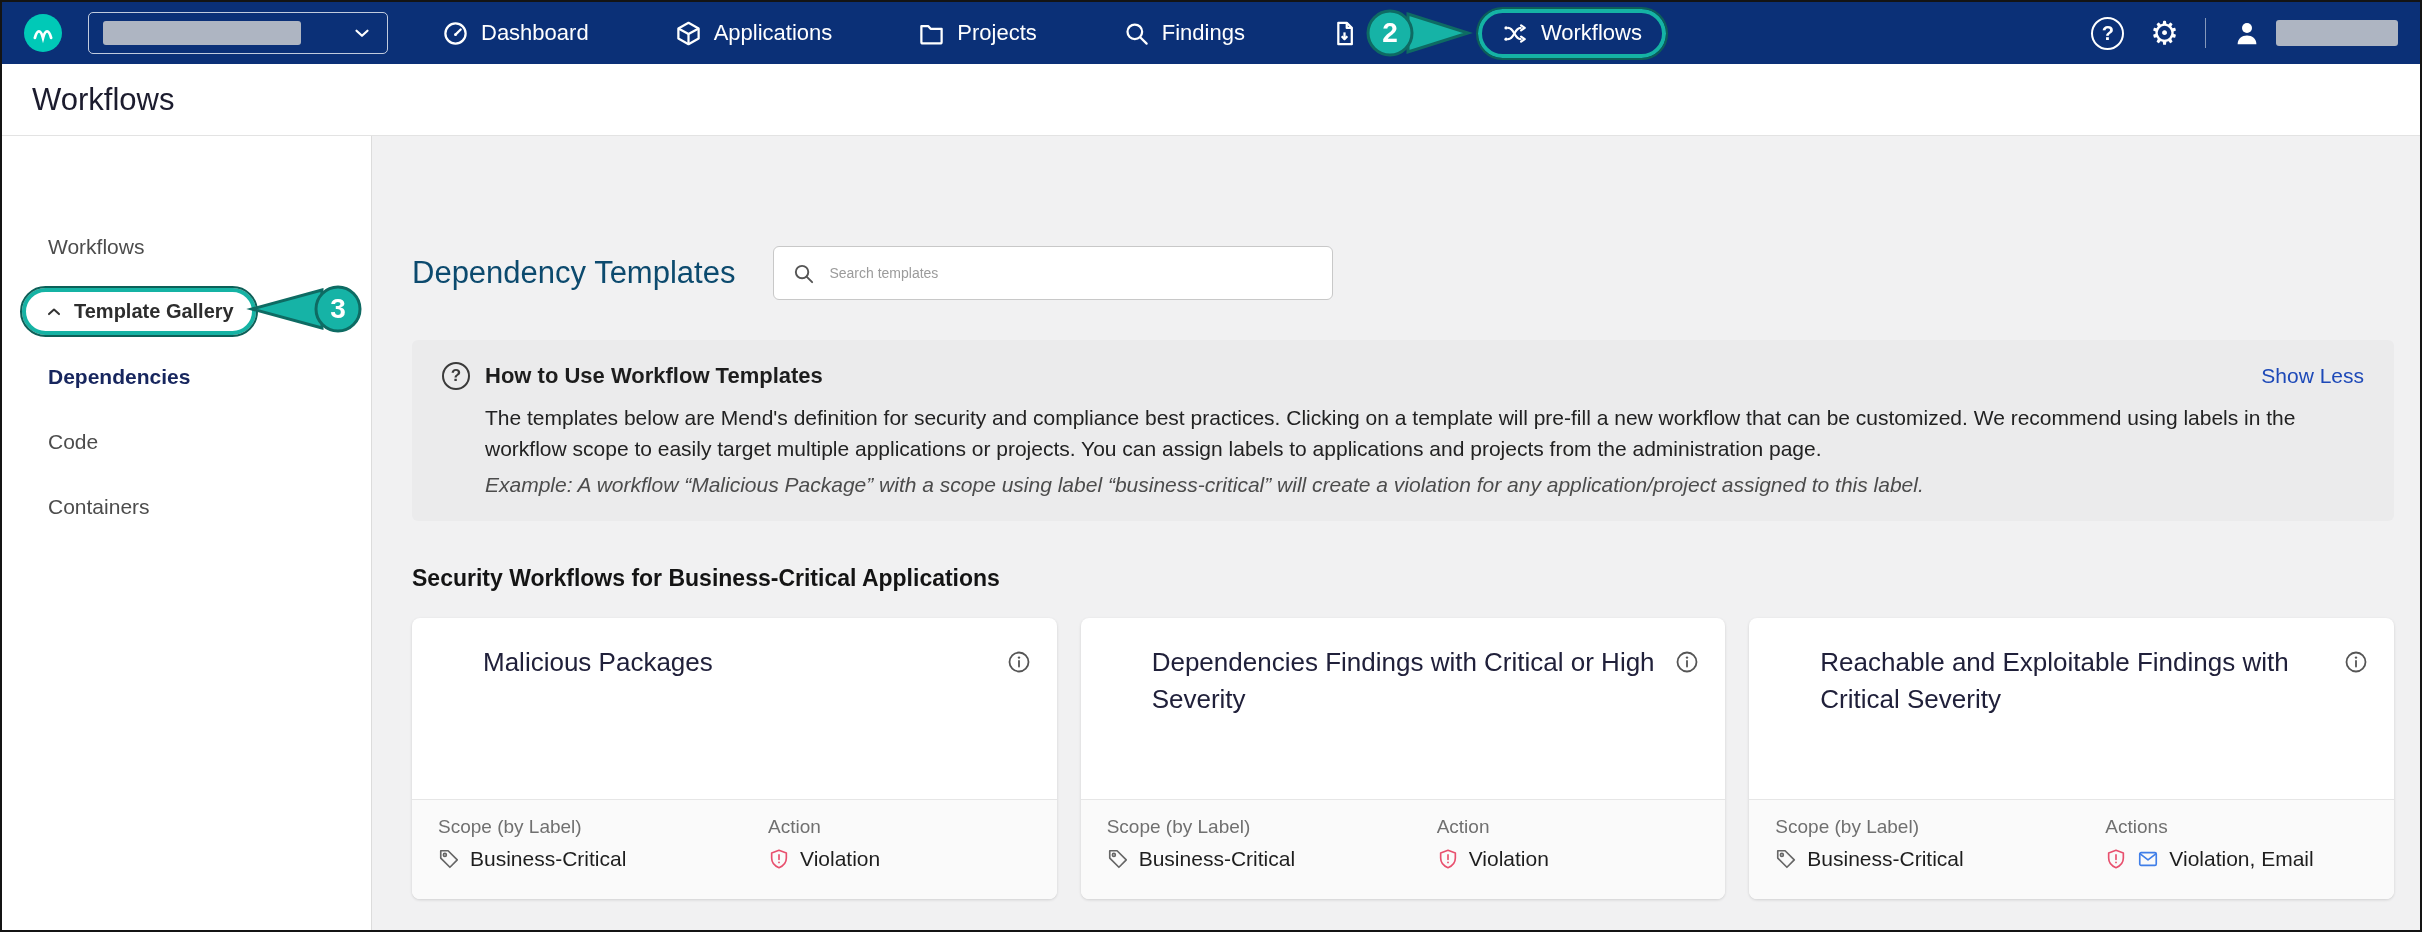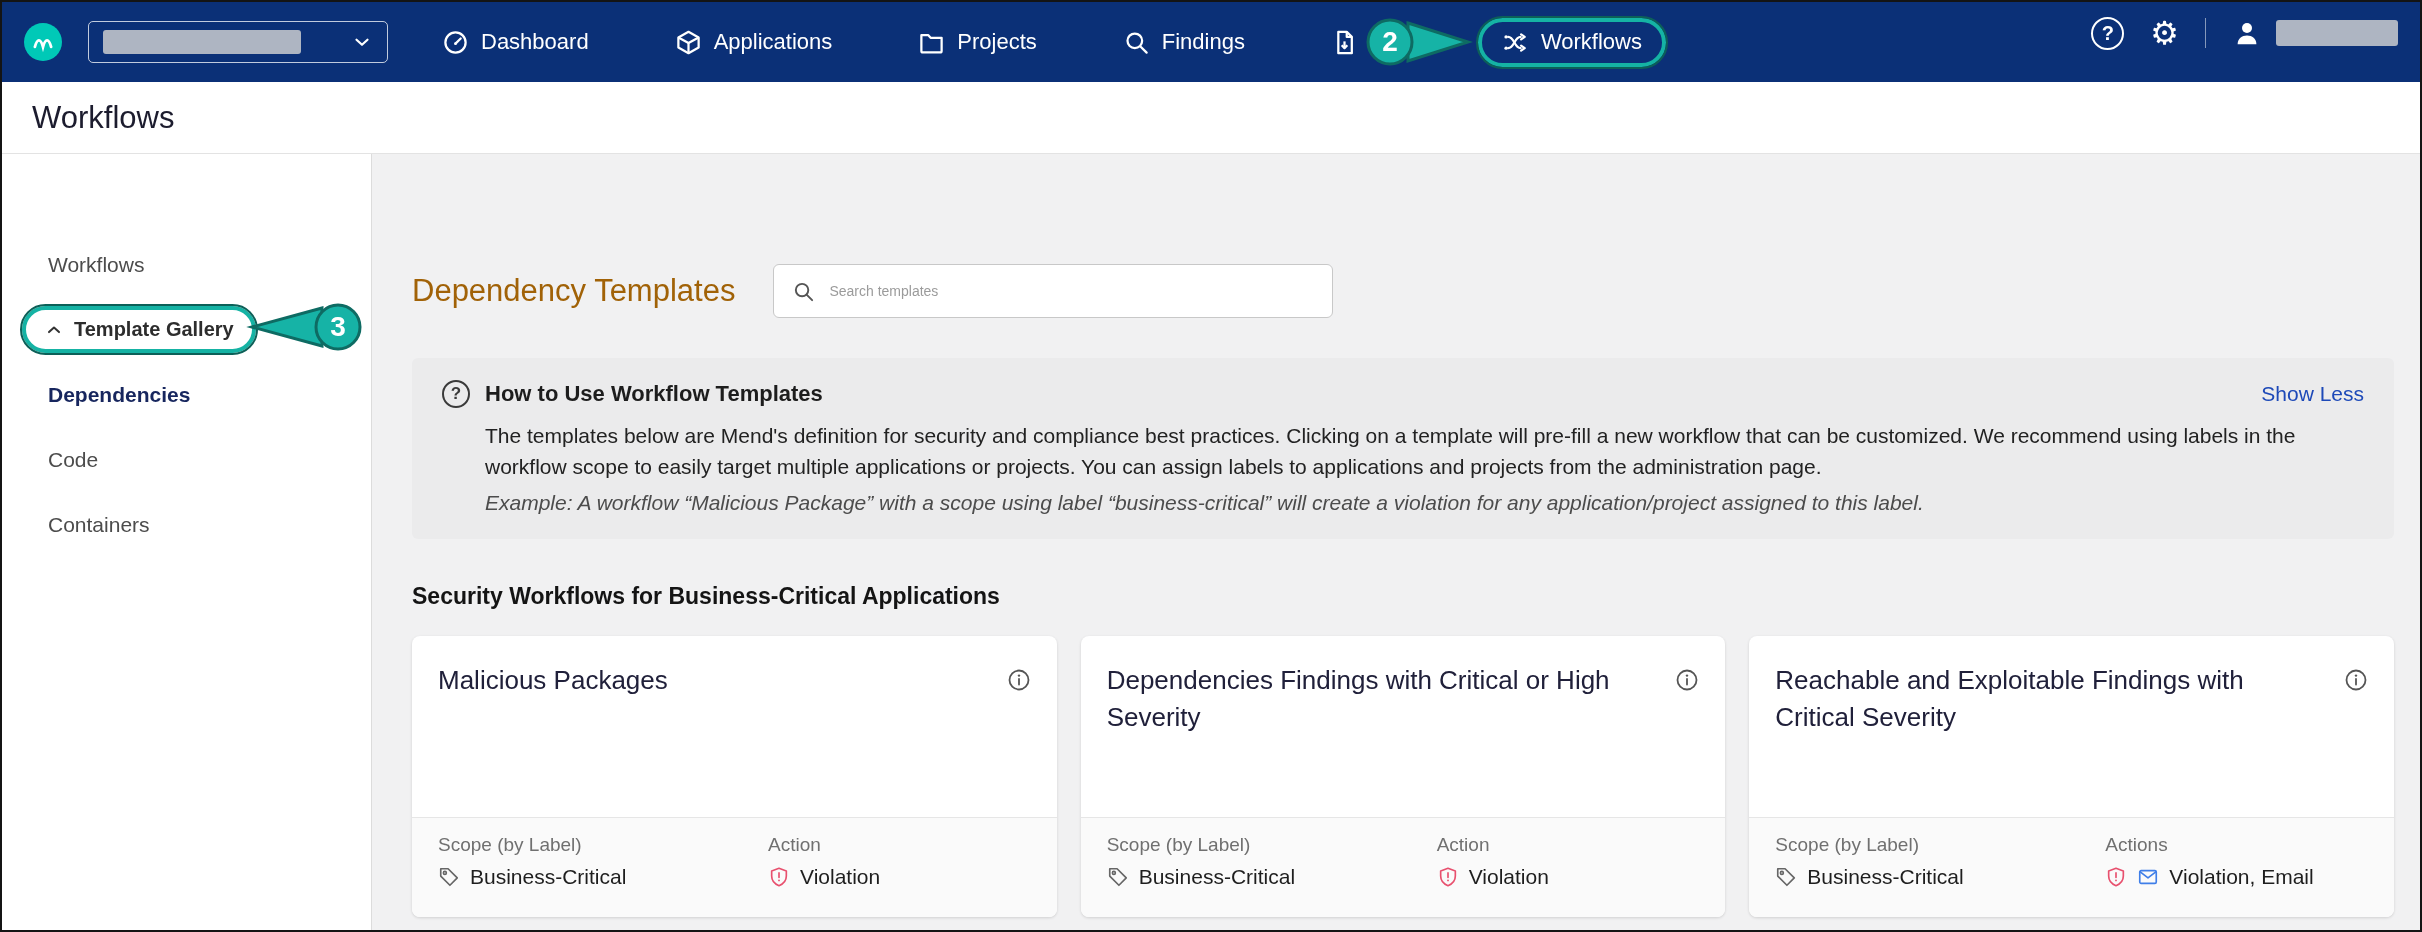--- a/index.html
+++ b/index.html
@@ -2,21 +2,21 @@
 <html><head>
 <meta charset="utf-8">
 <style>
   * { margin:0; padding:0; box-sizing:border-box; }
   html,body { width:2422px; height:932px; }
   body { font-family:"Liberation Sans", sans-serif; background:#ffffff; }
   .frame { width:2422px; height:932px; border:2px solid #141414; position:relative; overflow:hidden;
            background:#ffffff; display:flex; flex-direction:column; }
 
   
-  .topnav { height:80px; background:#0b3077; display:flex; align-items:center; padding:5px 22px;
+  .topnav { height:62px; background:#0b3077; display:flex; align-items:center; padding:5px 22px;
             flex:0 0 auto; position:relative; color:#fff; }
   .logo { width:38px; height:38px; border-radius:50%; background:#00c9b7; display:flex;
           align-items:center; justify-content:center; flex:0 0 auto; cursor:pointer; }
   .org-select { margin-left:26px; width:300px; height:42px; border:1.5px solid rgba(255,255,255,0.75);
                 border-radius:5px; display:flex; align-items:center; padding:0 14px; cursor:pointer; }
   .redact { background:#aeb5c2; border-radius:3px; }
   .org-select .redact { width:198px; height:24px; }
   .org-select .chev { margin-left:auto; display:flex; }
   .nav-items { display:flex; align-items:center; margin-left:54px; }
   .nav-item { display:flex; align-items:center; gap:12px; margin-right:86px; font-size:22px;
@@ -50,21 +50,21 @@
   .side-item.active { color:#17265e; font-weight:bold; }
   .tg-row { height:65px; display:flex; align-items:center; padding-left:20px; }
   .tg-oval { display:inline-flex; align-items:center; gap:10px; border:4px solid #15b3a4;
              outline:2px solid #0c6058; border-radius:28px; padding:8px 18px; font-size:20px;
              font-weight:bold; color:#2d2d2d; cursor:pointer; background:#fff; }
   .tg-oval svg { width:20px; height:20px; }
   .callout3 { position:absolute; left:236px; top:146px; }
 
   .content { flex:1; background:#f1f1f2; padding:0 26px 0 40px; overflow:hidden; }
   .heading-row { margin-top:110px; display:flex; align-items:center; }
-  .content-heading { font-size:31px; font-weight:400; color:#a16207; }
+  .content-heading { font-size:31px; font-weight:400; color:#0c4a6e; }
   .search-box { margin-left:38px; width:560px; height:54px; background:#fff; border:1px solid #c8c8c8;
                 border-radius:6px; display:flex; align-items:center; padding:0 18px; gap:14px; }
   .search-box svg { width:23px; height:23px; flex:0 0 auto; color:#555; }
   .search-box input { border:none; outline:none; flex:1; font-size:14px; font-family:inherit;
                       color:#333; background:transparent; }
   .search-box input::placeholder { color:#9b9b9b; }
 
   .info-panel { margin-top:40px; background:#ebebec; border-radius:6px; padding:22px 30px 24px 30px; }
   .info-head { display:flex; align-items:center; }
   .q-circle { width:28px; height:28px; border:2px solid #3a3a3a; border-radius:50%; color:#3a3a3a;
@@ -74,21 +74,21 @@
   .show-less { margin-left:auto; font-size:21px; color:#1d49b8; cursor:pointer; }
   .info-body { margin:12px 0 0 43px; font-size:21px; line-height:31px; color:#222; max-width:1900px; }
   .info-example { margin:9px 0 0 43px; font-size:21px; font-style:italic; color:#4c4c4c; }
 
   .section-title { margin-top:44px; font-size:23px; font-weight:bold; color:#141414; }
 
   .cards { margin-top:26px; display:flex; gap:24px; }
   .card { flex:1; height:281px; background:#fff; border-radius:8px; box-shadow:0 1px 3px rgba(0,0,0,0.14);
           display:flex; flex-direction:column; overflow:hidden; cursor:pointer; }
   .card-top { flex:1; padding:26px 26px 0 26px; display:flex; justify-content:space-between; gap:14px; }
-  .card-title { font-size:26px; line-height:37px; color:#20203a; font-weight:400; max-width:540px; }
+  .card-title { font-size:26px; line-height:37px; color:#20203a; font-weight:400; max-width:540px;margin-left:45px; }
   .info-icon { flex:0 0 auto; color:#555; margin-top:6px; cursor:pointer; }
   .info-icon svg { width:24px; height:24px; }
   .card-foot { border-top:1px solid #e6e6e6; background:#fafafa; padding:16px 26px 0 26px; height:100px;
                display:flex; }
   .foot-col-left { width:330px; flex:0 0 auto; }
   .foot-label { font-size:19px; color:#707070; margin-bottom:9px; }
   .foot-value { display:flex; align-items:center; gap:10px; font-size:21px; color:#1e1e1e; }
   .foot-value svg { width:22px; height:22px; flex:0 0 auto; }
 
   .co-svg text { font-family:"Liberation Sans", sans-serif; }

